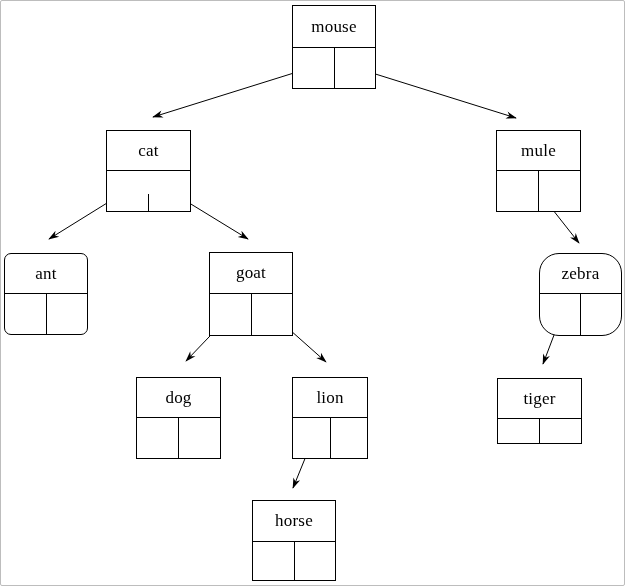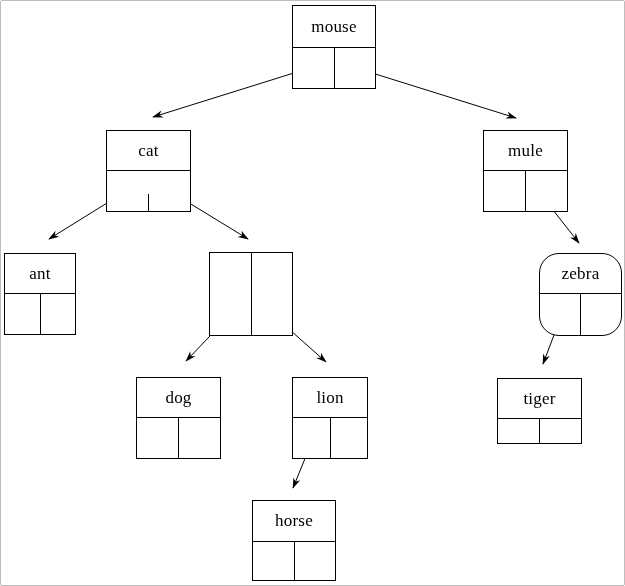--- a/index.html
+++ b/index.html
@@ -82,35 +82,36 @@
           <div class="pointer-cell right"></div>
         </div>
       </div>
       <div class="tree-node" style="left: 105px; top: 129px; width: 85px; height: 82px; border-color: rgb(0, 0, 0); gap: 23px;">
         <div class="node-label" style="height: 40px;">cat</div>
         <div class="node-pointers">
           <div class="pointer-cell left"></div>
           <div class="pointer-cell right"></div>
         </div>
       </div>
-      <div class="tree-node" style="left: 482px; top: 129px; width: 85px; height: 82px; border-color: rgb(0, 0, 0);">
+      <div class="tree-node" style="left: 495px; top: 129px; width: 85px; height: 82px; border-color: rgb(0, 0, 0);">
         <div class="node-label" style="height: 40px;">mule</div>
         <div class="node-pointers">
           <div class="pointer-cell left"></div>
           <div class="pointer-cell right"></div>
         </div>
       </div>
-      <div class="tree-node" style="left: 3px; top: 252px; width: 72px; height: 82px; border-color: rgb(0, 0, 0);">
+      <div class="tree-node" style="left: 3px; top: 252px; width: 84px; height: 82px; border-color: rgb(0, 0, 0); border-radius: 7px;">
         <div class="node-label" style="height: 40px;">ant</div>
         <div class="node-pointers">
           <div class="pointer-cell left"></div>
           <div class="pointer-cell right"></div>
         </div>
       </div>
       <div class="tree-node" style="left: 208px; top: 251px; width: 84px; height: 84px; border-color: rgb(0, 0, 0);">
+        <div class="node-label" style="height: 41px;">goat</div>
         <div class="node-pointers">
           <div class="pointer-cell left"></div>
           <div class="pointer-cell right"></div>
         </div>
       </div>
       <div class="tree-node" style="left: 538px; top: 252px; width: 83px; height: 83px; border-color: rgb(0, 0, 0); border-radius: 20px;">
         <div class="node-label" style="height: 40px;">zebra</div>
         <div class="node-pointers">
           <div class="pointer-cell left"></div>
           <div class="pointer-cell right"></div>

